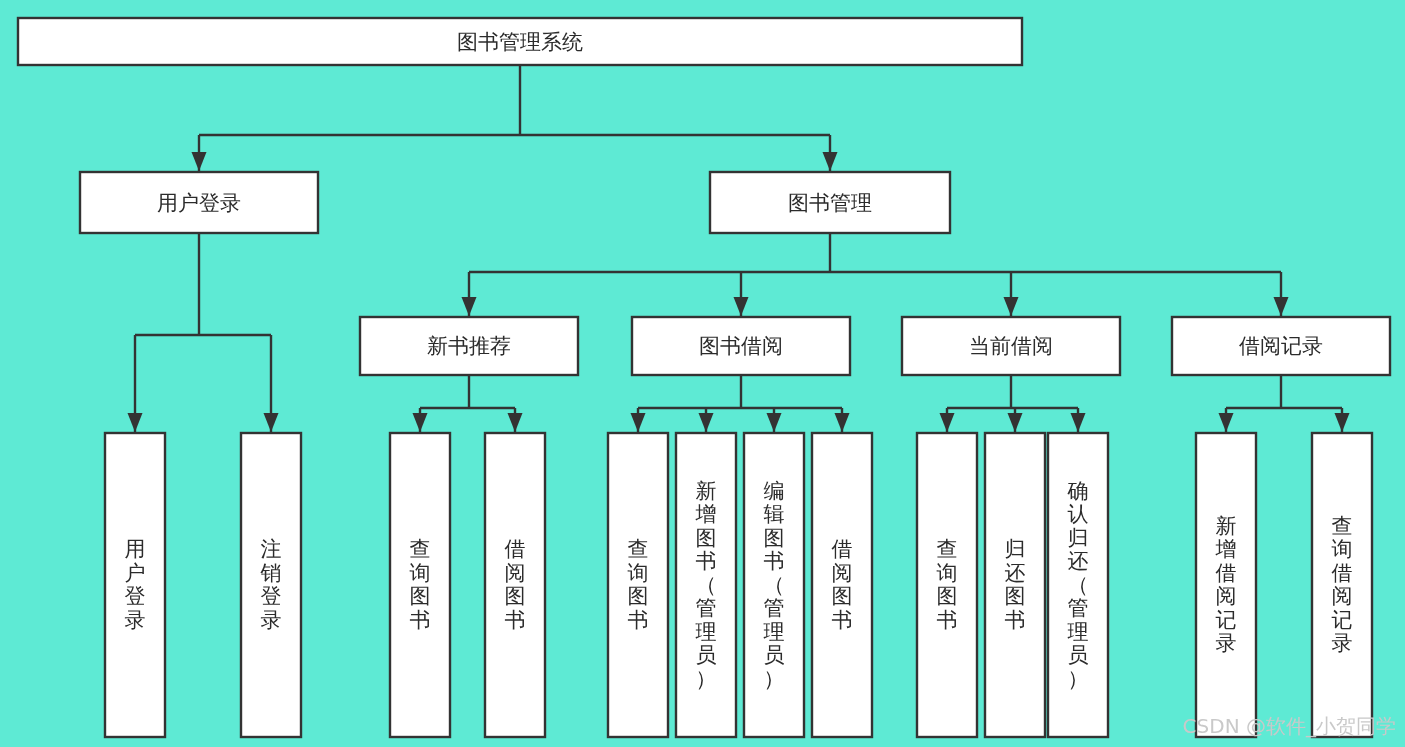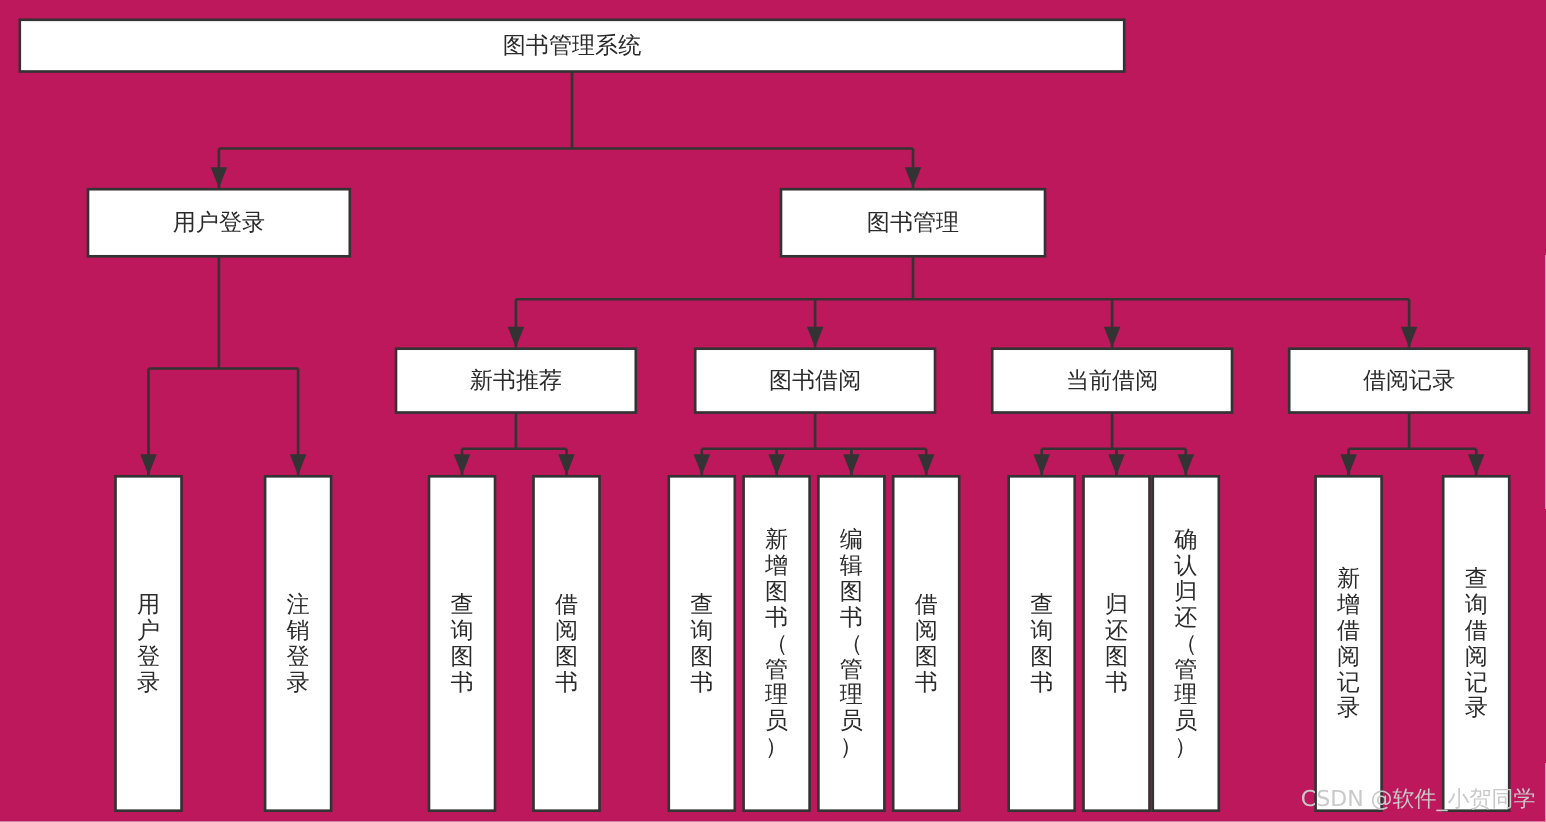--- a/index.html
+++ b/index.html
@@ -8,21 +8,21 @@
     padding: 0;
     background: #ffffff;
   }
   body {
     font-family: "DejaVu Sans", "Liberation Sans", sans-serif;
   }
   #diagram-root {
     position: relative;
     width: 1405px;
     height: 747px;
-    background: #be185d;
+    background: #5eead4;
     overflow: hidden;
   }
   svg.diagram-canvas {
     position: absolute;
     top: 0;
     left: 0;
     width: 1405px;
     height: 747px;
     display: block;
   }

